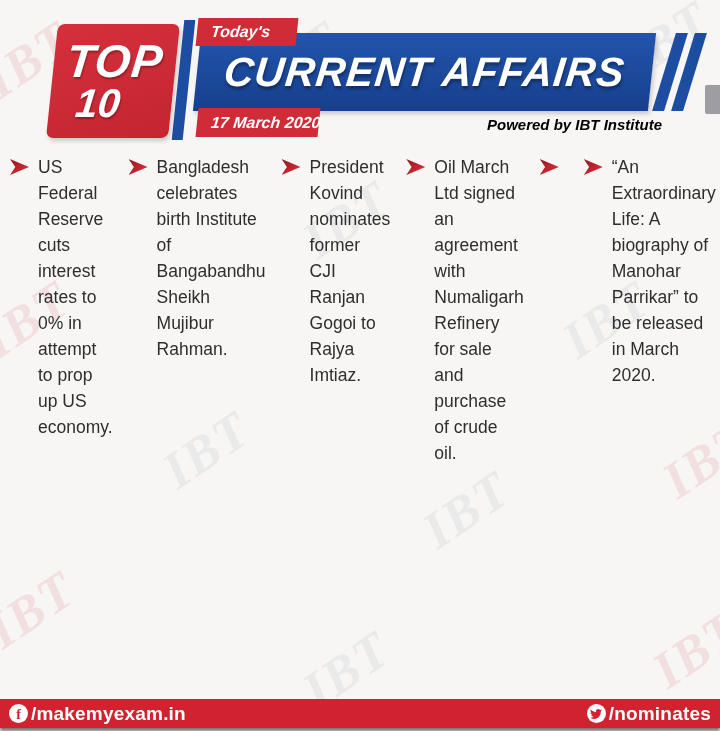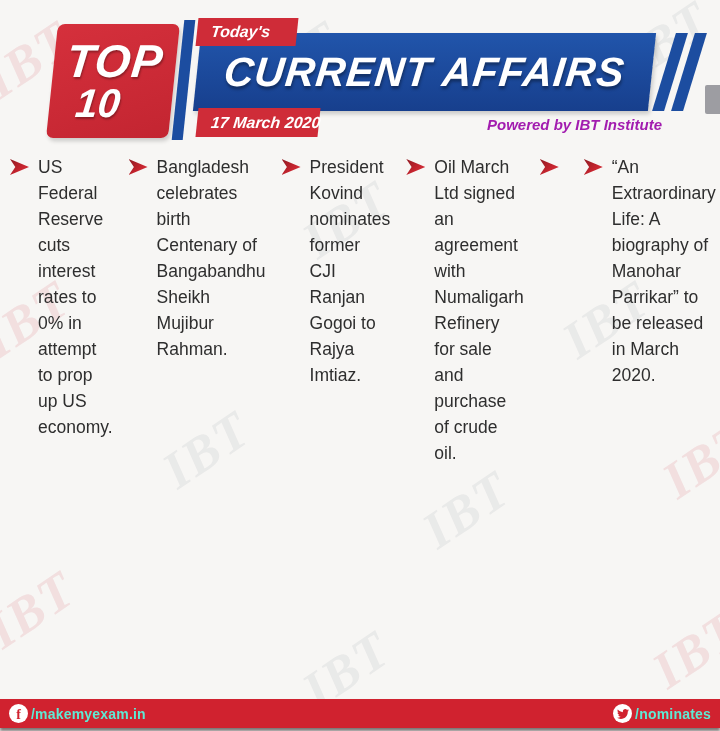--- a/index.html
+++ b/index.html
@@ -40,41 +40,41 @@
                     letter-spacing:1px;white-space:nowrap;
                     text-shadow:1px 3px 3px rgba(0,0,0,0.35);}
   .slash{position:absolute;top:15px;width:12px;height:78px;background:#1c4da0;
          transform:skewX(-17deg);}
   .slash.s1{left:664px;}
   .slash.s2{left:683px;}
   .date-tab{position:absolute;left:197px;top:90px;width:122px;height:29px;
             background:#cf2c38;transform:skewX(-6deg);
             display:flex;align-items:center;padding-left:14px;box-sizing:border-box;}
   .date-tab span{color:#fff;font-style:italic;font-weight:bold;font-size:16px;white-space:nowrap;}
-  .powered{position:absolute;right:58px;top:98px;color:#a21caf;font-style:italic;
+  .powered{position:absolute;right:58px;top:98px;color:#000000;font-style:italic;
            font-weight:bold;font-size:15px;}
   .gray-chip{position:absolute;right:-3px;top:85px;width:18px;height:29px;
              background:#9d9da2;border-radius:2px;}
 
   
   .news-list{position:absolute;left:10px;top:154px;width:704px;
              display:flex;flex-direction:row;gap:16px;list-style:none;margin:0;padding:0;}
   .news-item{display:flex;align-items:flex-start;}
   .arrow{flex:none;width:19px;height:16px;margin-top:5px;margin-right:9px;
          background:linear-gradient(135deg,#8e1a22 0%,#c5242e 55%,#d93540 100%);
          clip-path:polygon(0 0,100% 50%,0 100%,28% 50%);}
   .news-text{font-size:17.5px;line-height:26px;color:#2e2e2e;max-width:656px;}
 
   
   .footer{position:absolute;left:0;top:699px;width:720px;height:29px;
           background:#d0222f;display:flex;align-items:center;
           justify-content:space-between;padding:0 9px;box-sizing:border-box;
           box-shadow:0 3px 3px rgba(20,10,10,0.55);}
   .social{display:flex;align-items:center;}
-  .social .handle{color:#5eead4;font-size:14px;font-weight:bold;letter-spacing:0.2px;white-space:nowrap;}
+  .social .handle{color:#ffffff;font-size:19px;font-weight:bold;letter-spacing:0.2px;white-space:nowrap;}
   .icn{flex:none;width:19px;height:19px;border-radius:50%;background:#fff;margin-right:3px;
        display:flex;align-items:center;justify-content:center;position:relative;}
   .fb-f{color:#d0222f;font-weight:bold;font-size:14px;line-height:1;
         font-family:"Liberation Serif",serif;margin-top:2px;}
   .ig-sq{width:11px;height:11px;border:1.6px solid #d0222f;border-radius:3.5px;
          position:relative;box-sizing:border-box;}
   .ig-sq::before{content:"";position:absolute;left:1.7px;top:1.7px;width:4px;height:4px;
                  border:1.3px solid #d0222f;border-radius:50%;}
   .ig-sq::after{content:"";position:absolute;right:0.4px;top:0.4px;width:1.6px;height:1.6px;
                 background:#d0222f;border-radius:50%;}
@@ -120,21 +120,21 @@
 
   <div class="gray-chip"></div>
 
   <ul class="news-list">
     <li class="news-item">
       <span class="arrow"></span>
       <span class="news-text">US Federal Reserve cuts interest rates to 0% in attempt to prop up US economy.</span>
     </li>
     <li class="news-item">
       <span class="arrow"></span>
-      <span class="news-text">Bangladesh celebrates birth Centenary of Bangabandhu Sheikh Mujibur Rahman.</span>
+      <span class="news-text">Bangladesh celebrates birth Institute of Bangabandhu Sheikh Mujibur Rahman.</span>
     </li>
     <li class="news-item">
       <span class="arrow"></span>
       <span class="news-text">President Kovind nominates former CJI Ranjan Gogoi to Rajya Imtiaz.</span>
     </li>
     <li class="news-item">
       <span class="arrow"></span>
       <span class="news-text">Oil March Ltd signed an agreement with Numaligarh Refinery for sale and purchase of crude oil.</span>
     </li>
     <li class="news-item">

